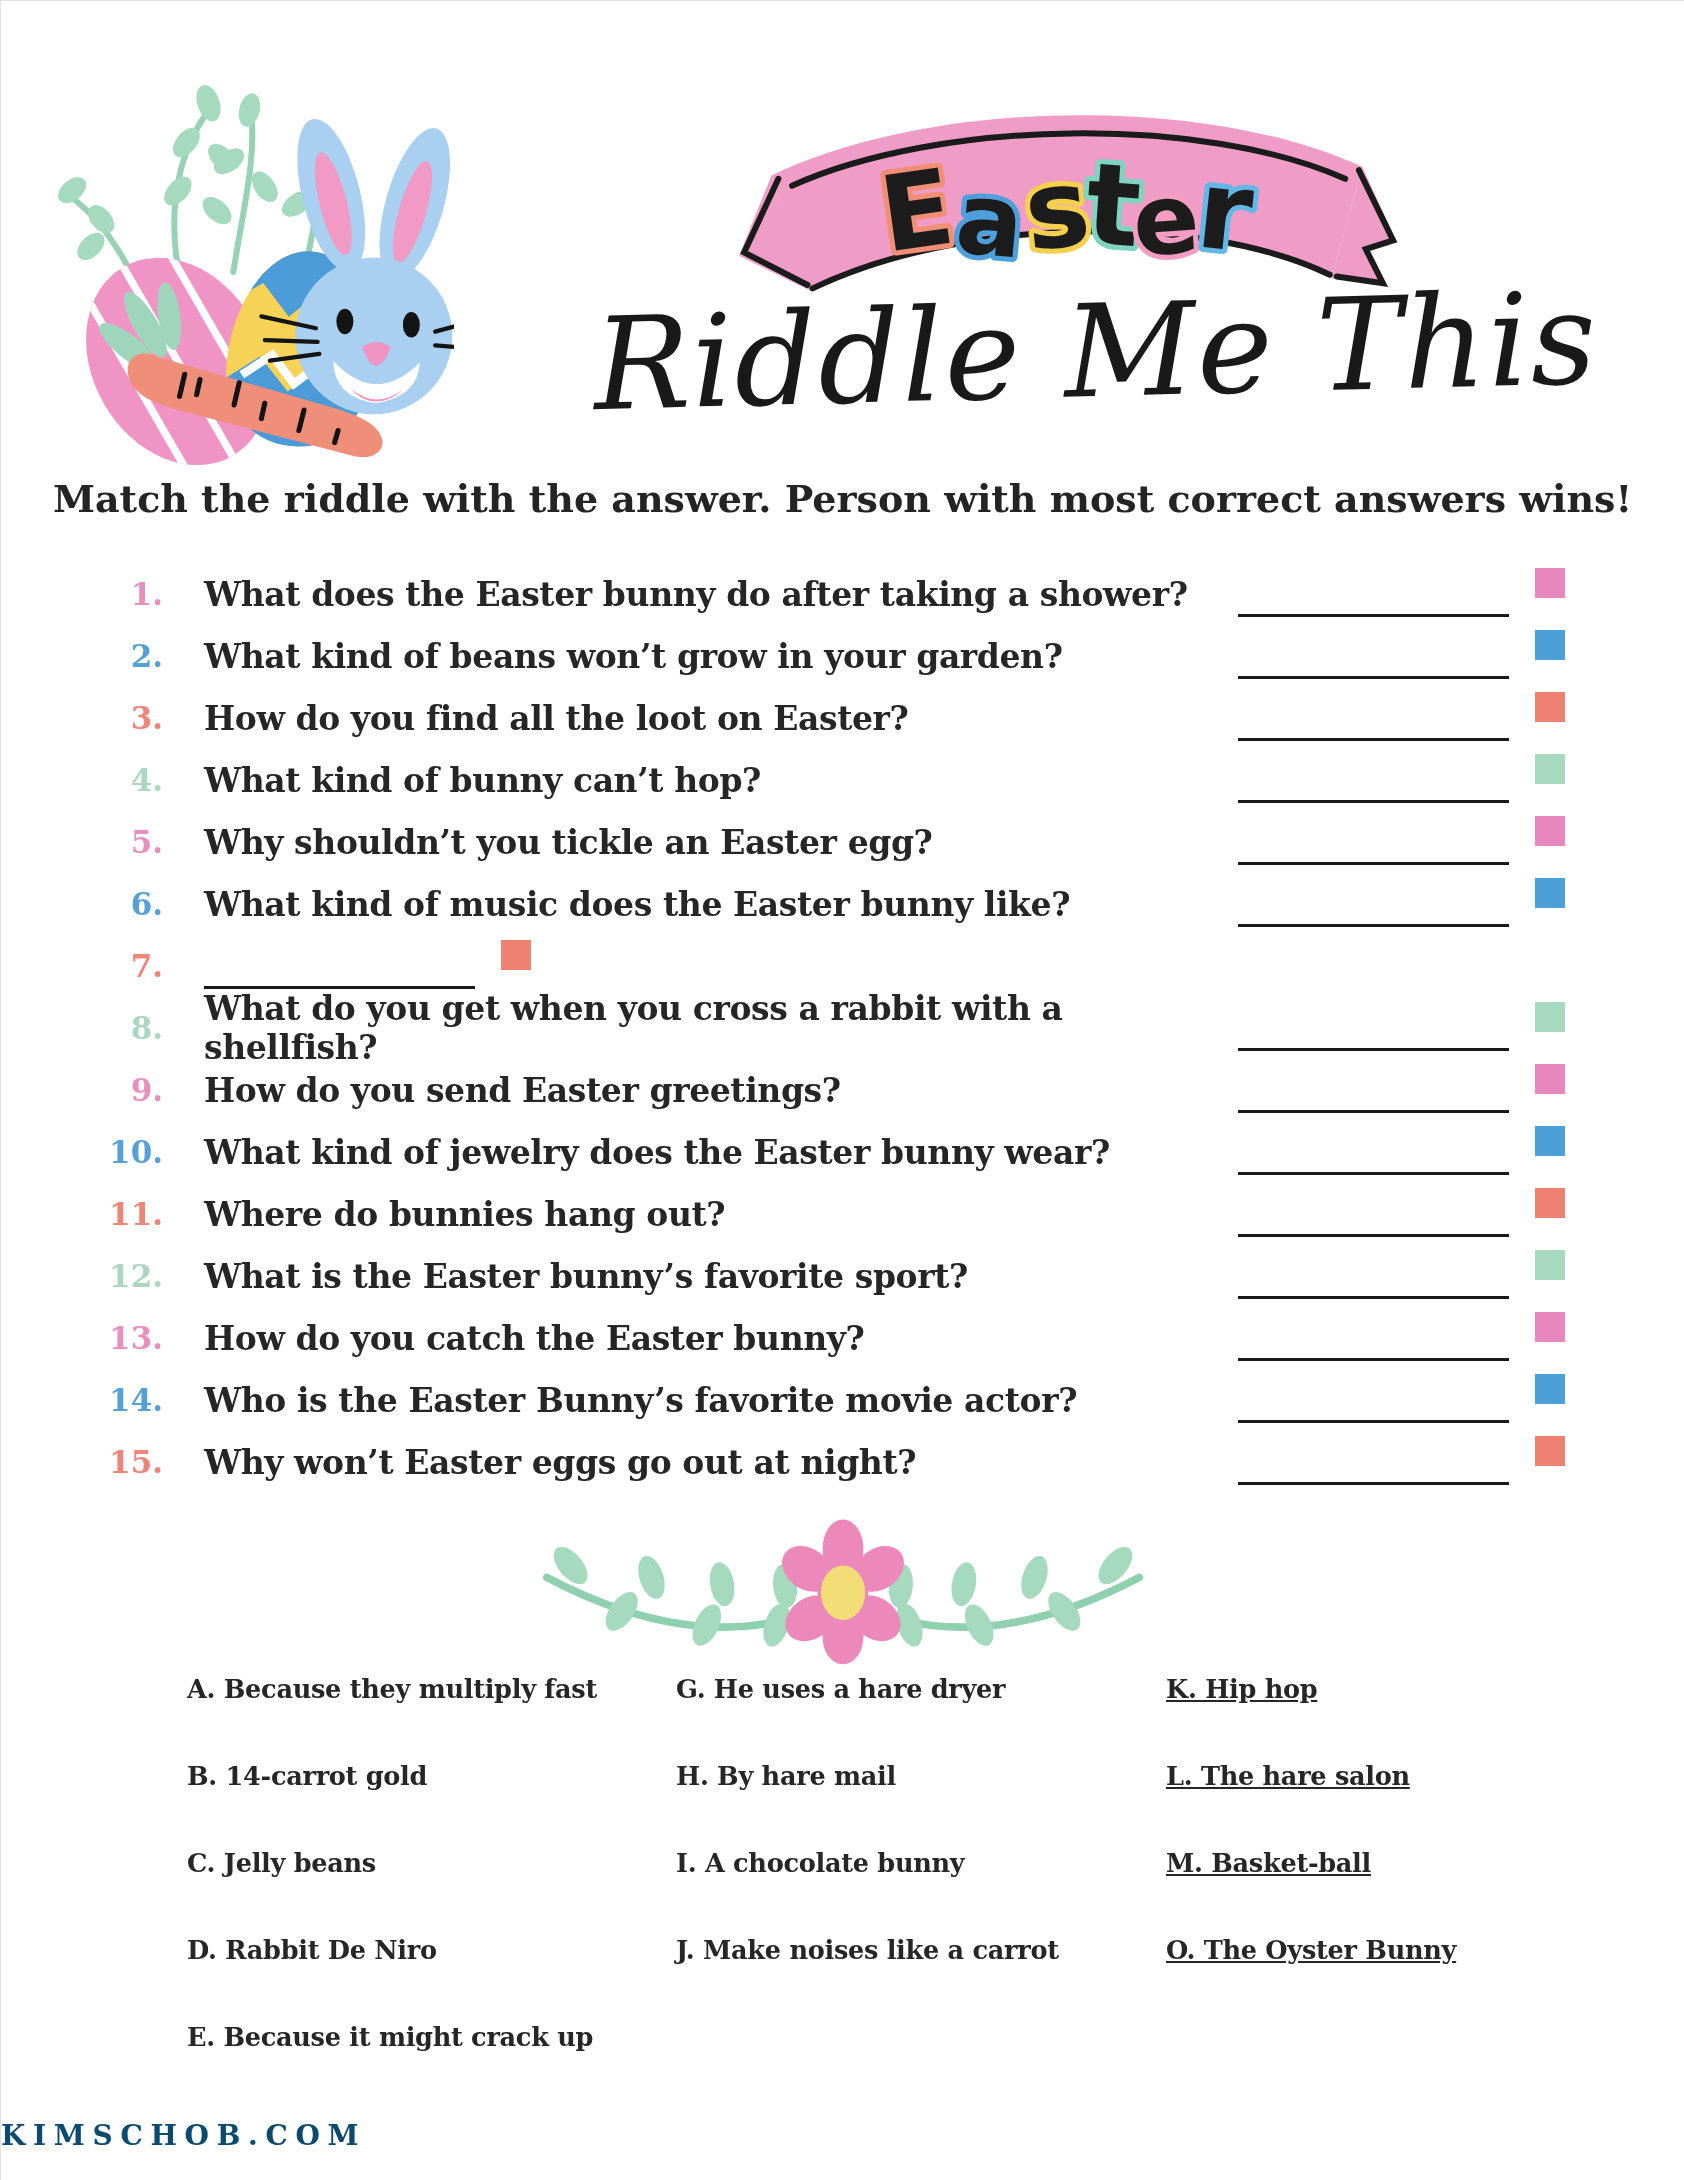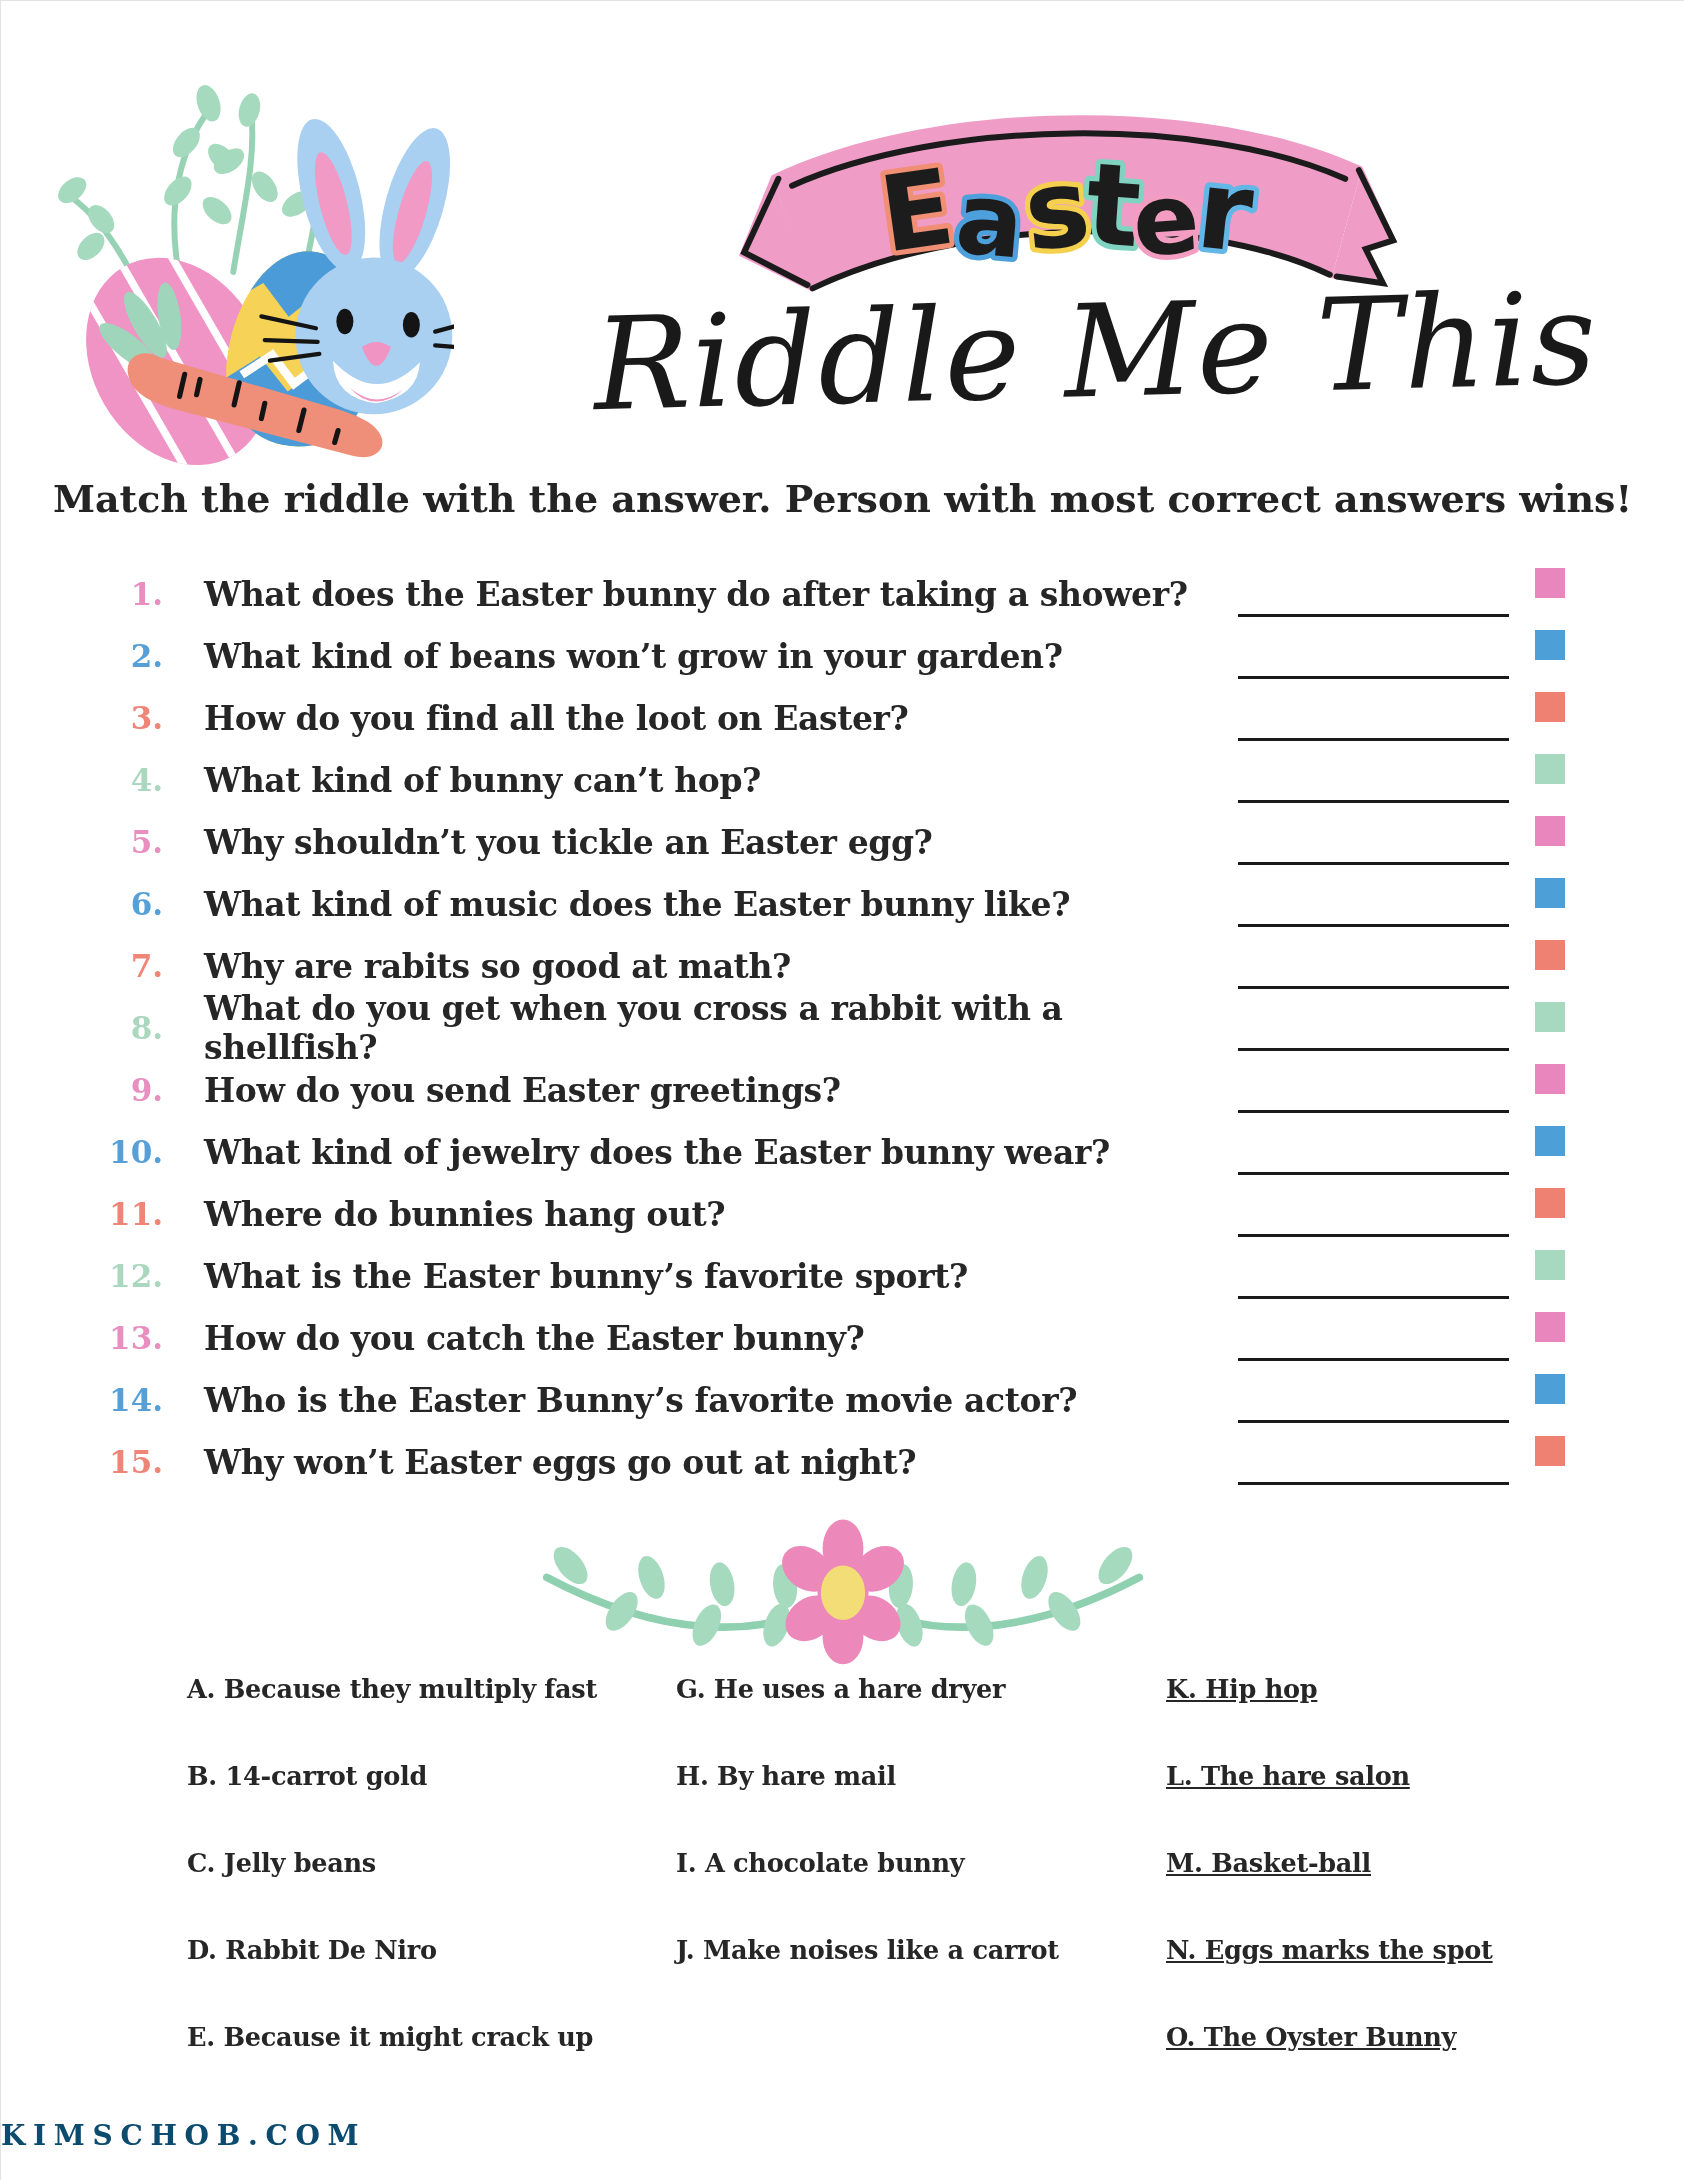--- a/index.html
+++ b/index.html
@@ -218,21 +218,20 @@
         <div class="ans-square" style="background: rgb(233, 134, 190);"></div>
       </div>
       <div class="riddle-row">
         <span class="riddle-num" style="color: rgb(87, 160, 215);">6.</span>
         <span class="riddle-q">What kind of music does the Easter bunny like?</span>
         <div class="ans-line"></div>
         <div class="ans-square" style="background: rgb(77, 159, 216);"></div>
       </div>
       <div class="riddle-row">
         <span class="riddle-num" style="color: rgb(238, 133, 119);">7.</span>
-        <span class="riddle-q">Why are rabits so good at math?</span>
         <div class="ans-line"></div>
         <div class="ans-square" style="background: rgb(239, 129, 115);"></div>
       </div>
       <div class="riddle-row">
         <span class="riddle-num" style="color: rgb(171, 215, 191);">8.</span>
         <span class="riddle-q">What do you get when you cross a rabbit with a shellfish?</span>
         <div class="ans-line"></div>
         <div class="ans-square" style="background: rgb(167, 217, 192);"></div>
       </div>
       <div class="riddle-row">
@@ -322,20 +321,19 @@
   <div class="answers-col c2" id="answers-col-1">
       <div class="answer-item">G. He uses a hare dryer</div>
       <div class="answer-item">H. By hare mail</div>
       <div class="answer-item">I. A chocolate bunny</div>
       <div class="answer-item">J. Make noises like a carrot</div>
     </div>
   <div class="answers-col c3" id="answers-col-2">
       <div class="answer-item">K. Hip hop</div>
       <div class="answer-item">L. The hare salon</div>
       <div class="answer-item">M. Basket-ball</div>
-      <div class="answer-item">N. Eggs marks the spot</div>
       <div class="answer-item">O. The Oyster Bunny</div>
     </div>
 
   <div class="footer">KIMSCHOB.COM</div>
 
 </div>
 
 
 </body></html>

